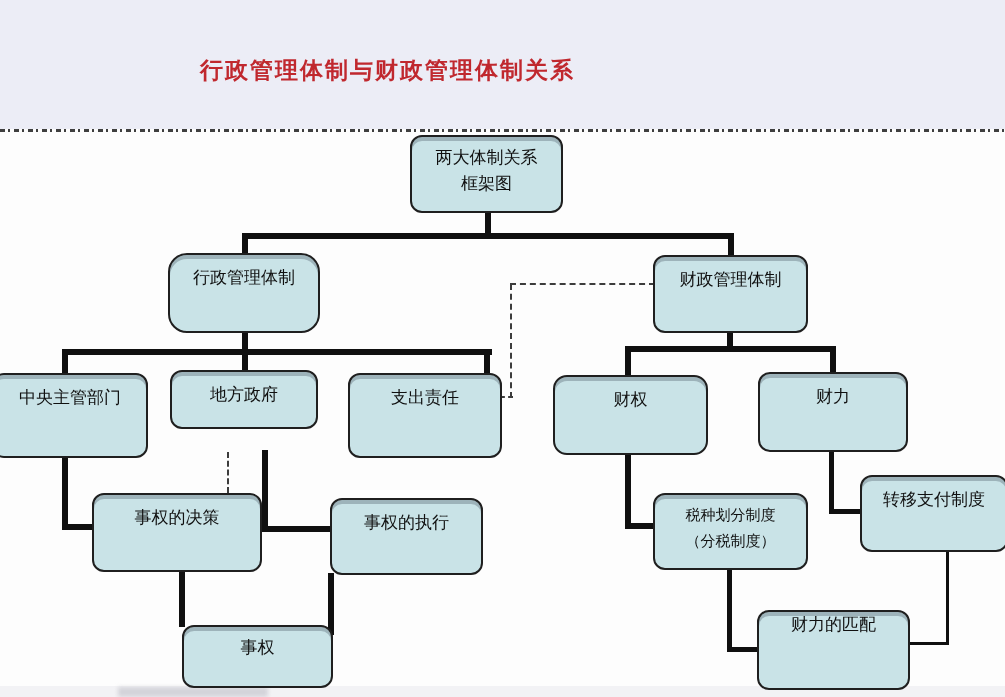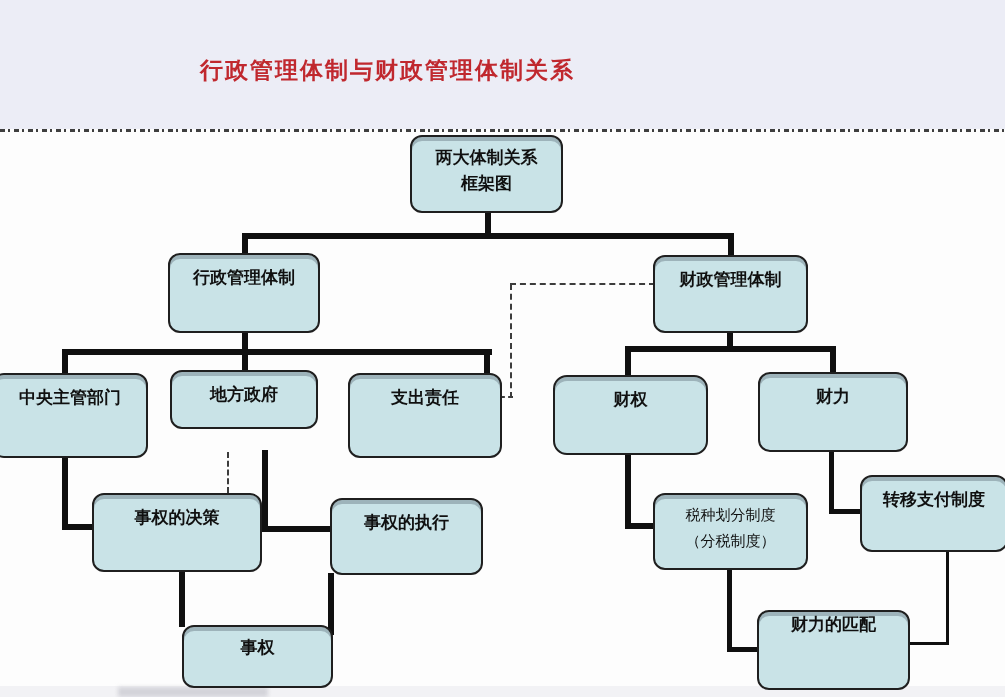--- a/index.html
+++ b/index.html
@@ -29,30 +29,30 @@
     background-image:repeating-linear-gradient(90deg,#3f3f3f 0 5px,transparent 5px 8px,#3f3f3f 8px 10px,transparent 10px 14px);
   }
   .node{
     position:absolute;z-index:2;box-sizing:border-box;
     background:var(--node-fill);
     border:2px solid var(--node-border);
     border-radius:12px;
     box-shadow:inset 0 4px 0 rgba(104,120,130,.45);
     display:flex;flex-direction:column;align-items:center;
     padding-top:10px;
-    font-size:17px;font-weight:bold;color:#101010;
+    font-size:17px;font-weight:normal;color:#101010;
     text-align:center;line-height:1.55;
   }
   .conn{position:absolute;background:var(--connector);z-index:1;}
   .dashv{position:absolute;width:0;border-left:2px dashed #3c3c3c;z-index:1;}
   .dashh{position:absolute;height:0;border-top:2px dashed #3c3c3c;z-index:1;}
 
   
   .n-root{left:410px;top:135px;width:153px;height:78px;padding-top:8px;}
-  .n-admin{left:168px;top:253px;width:152px;height:80px;}
+  .n-admin{left:168px;top:253px;width:152px;height:80px;border-radius:19px;}
   .n-fiscal{left:653px;top:255px;width:155px;height:78px;}
   .n-central{left:-8px;top:373px;width:156px;height:85px;}
   .n-local{left:170px;top:370px;width:148px;height:59px;}
   .n-expenditure{left:348px;top:373px;width:154px;height:85px;}
   .n-caiquan{left:553px;top:375px;width:155px;height:80px;border-radius:14px;}
   .n-caili{left:758px;top:372px;width:150px;height:80px;}
   .n-decision{left:92px;top:493px;width:170px;height:79px;}
   .n-execution{left:330px;top:498px;width:153px;height:77px;}
   .n-shiquan{left:182px;top:625px;width:151px;height:63px;padding-top:8px;}
   .n-tax{left:653px;top:493px;width:155px;height:77px;padding-top:7px;font-size:15px;font-weight:normal;line-height:1.7;}

